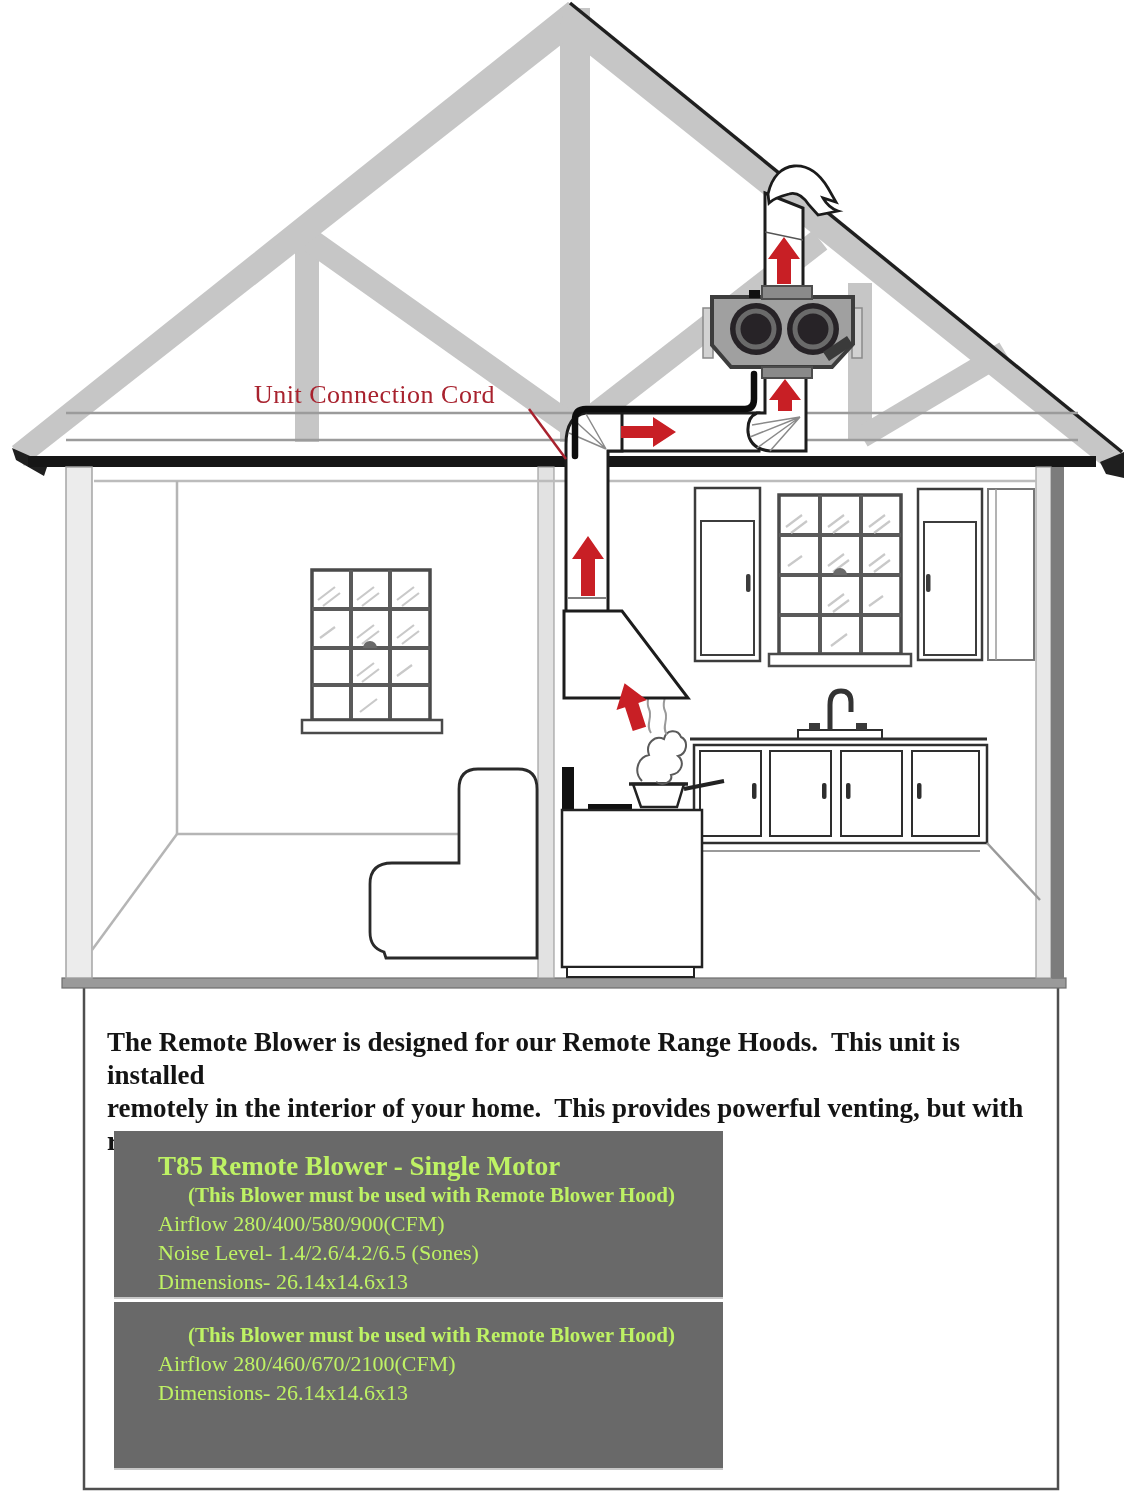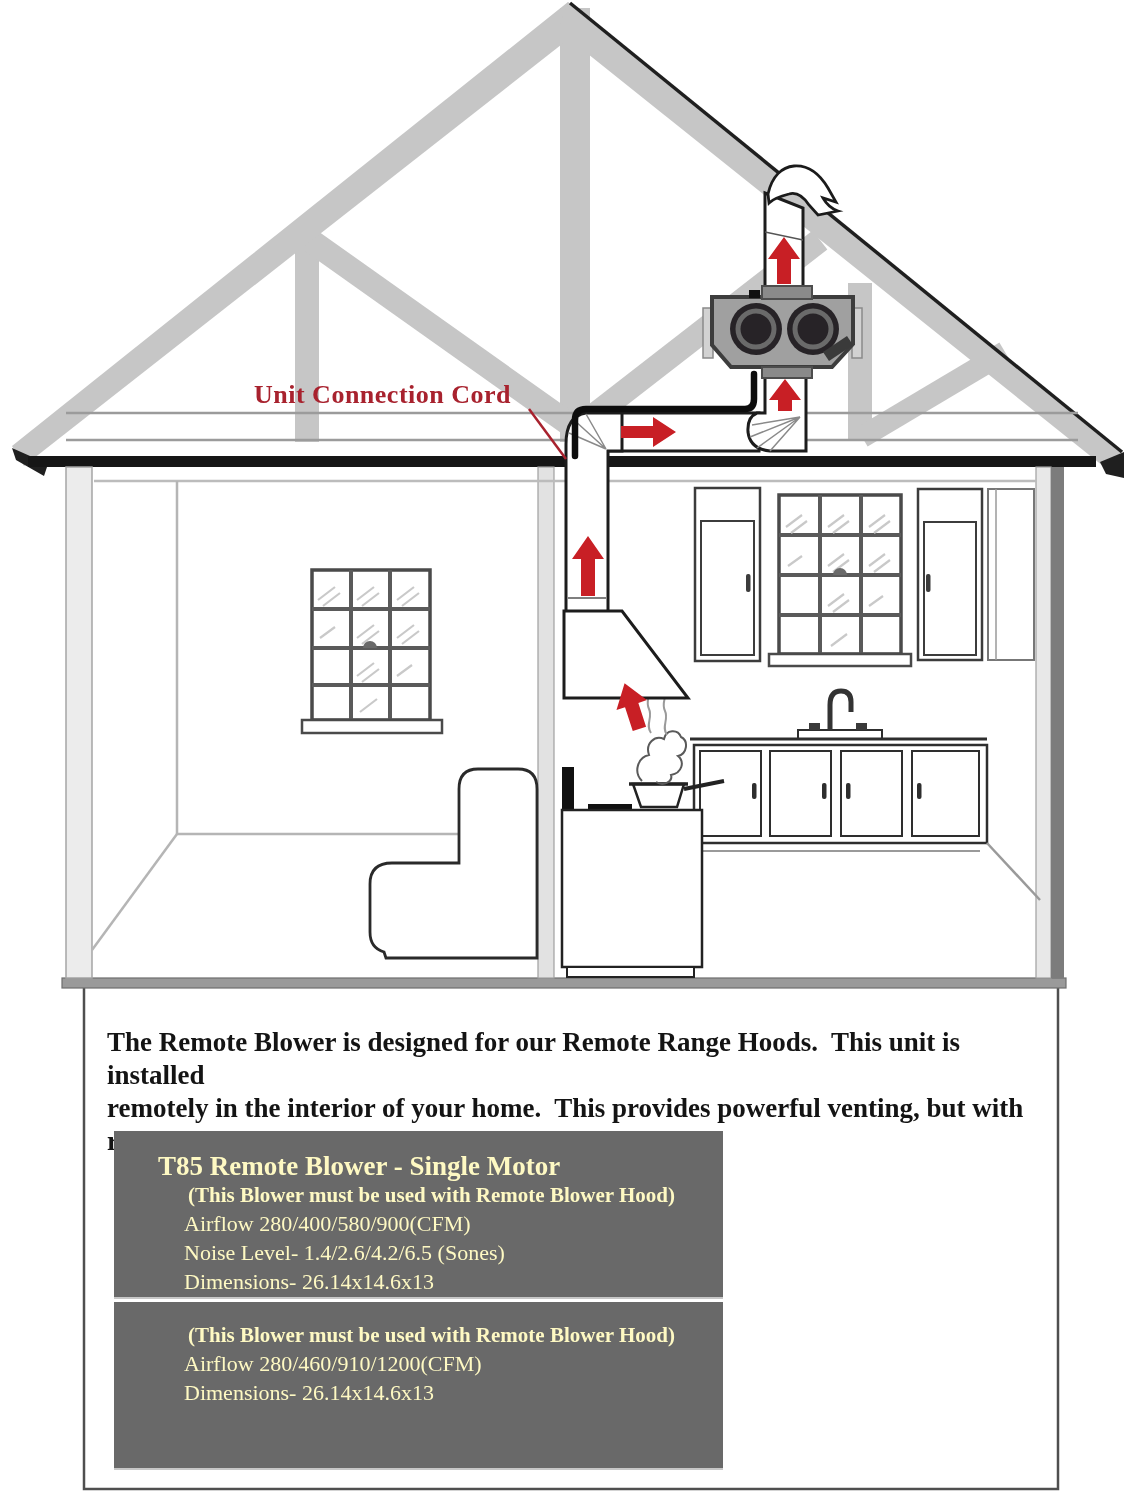--- a/index.html
+++ b/index.html
@@ -1,31 +1,31 @@
 <!DOCTYPE html>
 <html><head>
 <meta charset="utf-8">
 <style>
   html,body{margin:0;padding:0;background:#ffffff;}
   body{width:1128px;height:1500px;position:relative;overflow:hidden;
        font-family:"Liberation Serif","DejaVu Serif",serif;}
   #stage{position:absolute;left:0;top:0;width:1128px;height:1500px;}
   svg{position:absolute;left:0;top:0;}
   .overlay{position:absolute;}
-  .cord-label{left:254px;top:380px;font-size:26px;font-weight:bold;color:#a8222e;
+  .cord-label{left:254px;top:380px;font-size:26px;font-weight:normal;color:#a8222e;
               letter-spacing:.5px;white-space:nowrap;}
   .para{left:107px;top:1026px;width:930px;font-size:27px;font-weight:bold;color:#141414;
         line-height:33px;white-space:pre-wrap;}
-  .spec-box{left:114px;width:609px;height:166px;background:#696969;color:#fef9c3;
+  .spec-box{left:114px;width:609px;height:166px;background:#696969;color:#bef264;
             box-sizing:border-box;padding:20px 18px 17px 44px;box-shadow:0 2px 0 rgba(0,0,0,.22);}
   .spec-box.first{top:1131px;}
   .spec-box.second{top:1302px;}
   .spec-title{font-size:27px;font-weight:bold;line-height:31px;}
   .spec-note{font-size:21px;font-weight:bold;line-height:27px;text-align:center;}
-  .spec-line{font-size:22px;font-weight:normal;line-height:29px;margin-left:26px;}
+  .spec-line{font-size:22px;font-weight:normal;line-height:29px;}
 </style>
 </head>
 <body>
 
 <div id="stage">
 
 <svg width="1128" height="1500" viewBox="0 0 1128 1500">
 
   <g fill="#c6c6c6" stroke="none">
     <rect x="560" y="8" width="30" height="434"></rect>
@@ -198,17 +198,17 @@
 <div class="overlay spec-box first">
   <div class="spec-title">T85 Remote Blower - Single Motor</div>
   <div class="spec-note">(This Blower must be used with Remote Blower Hood)</div>
   <div class="spec-line">Airflow 280/400/580/900(CFM)</div>
   <div class="spec-line">Noise Level- 1.4/2.6/4.2/6.5 (Sones)</div>
   <div class="spec-line">Dimensions- 26.14x14.6x13</div>
 </div>
 
 <div class="overlay spec-box second">
   <div class="spec-note">(This Blower must be used with Remote Blower Hood)</div>
-  <div class="spec-line">Airflow 280/460/910/1200(CFM)</div>
+  <div class="spec-line">Airflow 280/460/670/2100(CFM)</div>
   <div class="spec-line">Dimensions- 26.14x14.6x13</div>
 </div>
 
 </div>
 
 </body></html>

